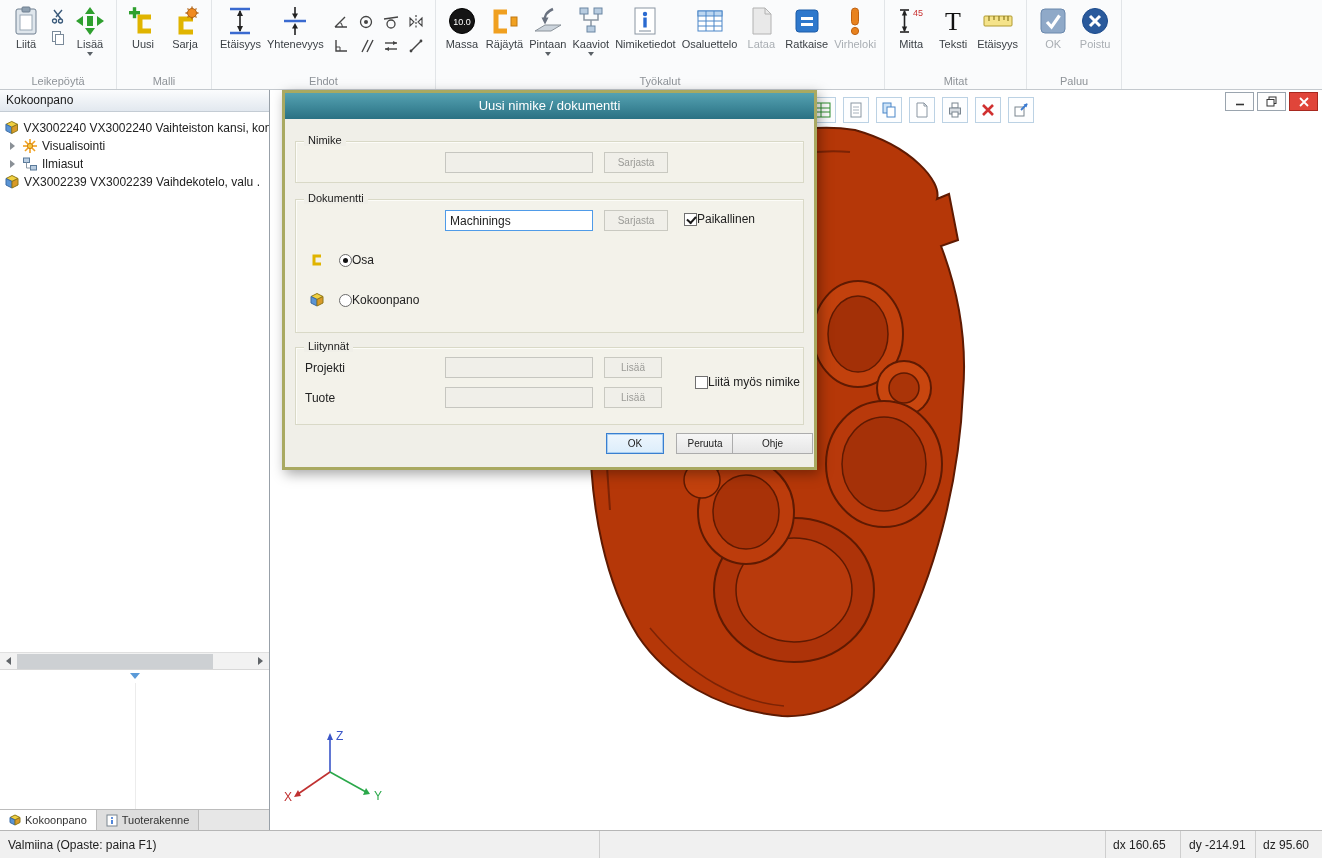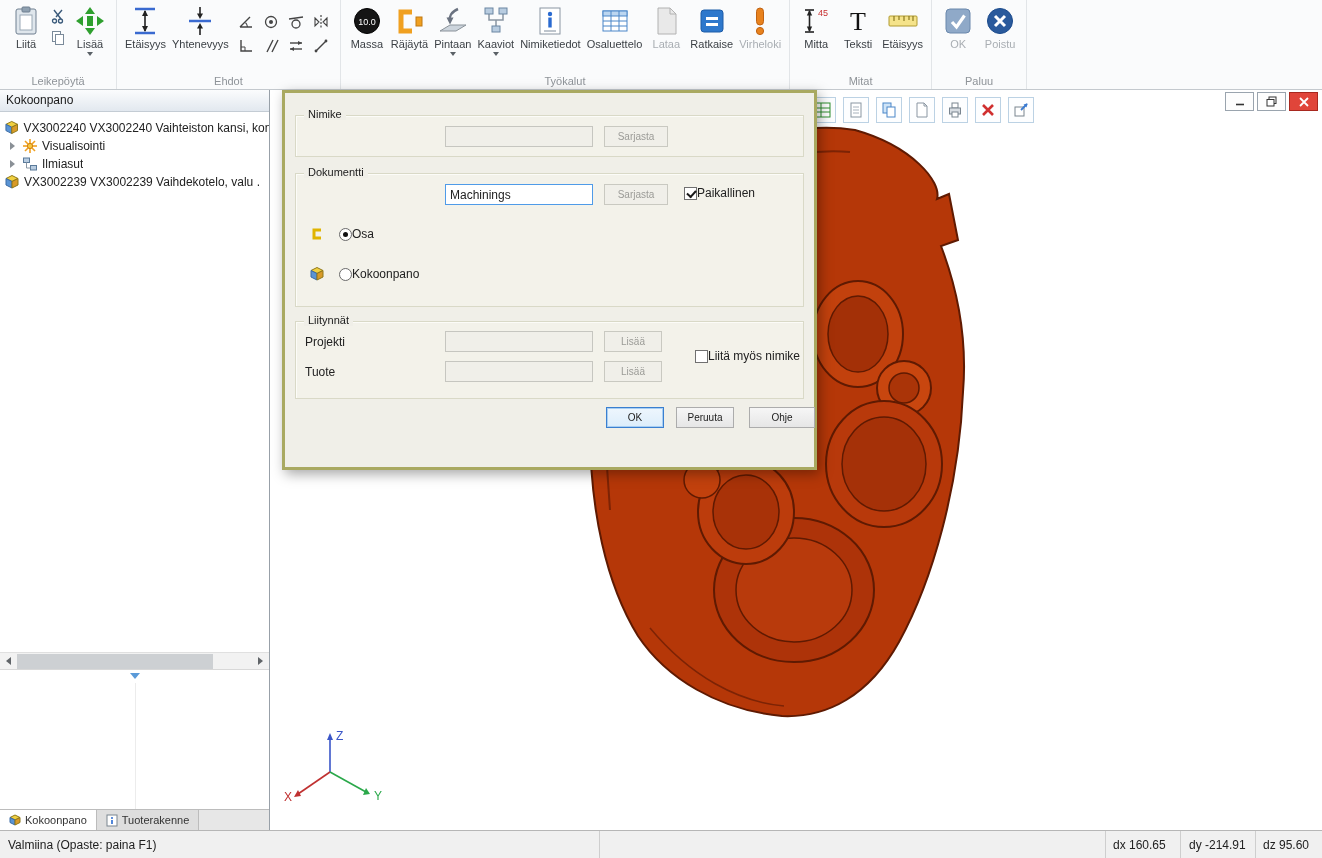--- a/index.html
+++ b/index.html
@@ -120,20 +120,41 @@
                 <polygon points="30,16 23,11 23,21" fill="#2fa02f"></polygon>
                 <rect x="13" y="11" width="6" height="10" fill="#2fa02f"></rect>
               </svg></span>
           <span class="blabel">Lisää</span>
           <span class="caret"></span>
         </div>
       </div>
       <div class="rgroup-label">Leikepöytä</div>
     </div>
 
+    <div class="rgroup">
+      <div class="rrow">
+        <div class="bigbtn">
+          <span class="i32"><svg viewBox="0 0 32 32">
+                <path d="M24 12 H13 V26 H24" fill="none" stroke="#e0b400" stroke-width="5"></path>
+                <rect x="2" y="6" width="11" height="3.4" fill="#2fa02f"></rect>
+                <rect x="5.8" y="2.2" width="3.4" height="11" fill="#2fa02f"></rect>
+              </svg></span>
+          <span class="blabel">Uusi</span>
+        </div>
+        <div class="bigbtn">
+          <span class="i32"><svg viewBox="0 0 32 32">
+                <path d="M24 14 H12 V27 H24" fill="none" stroke="#e0b400" stroke-width="5"></path>
+                <circle cx="23" cy="8" r="4.5" fill="#f08a20" stroke="#b06010"></circle>
+                <path d="M23 1.5 V3 M23 13 V14.5 M16.5 8 H18 M28 8 H29.5 M18.5 3.5 L19.6 4.6 M26.4 11.4 L27.5 12.5 M27.5 3.5 L26.4 4.6 M19.6 11.4 L18.5 12.5" stroke="#b06010" stroke-width="1.3"></path>
+              </svg></span>
+          <span class="blabel">Sarja</span>
+        </div>
+      </div>
+      <div class="rgroup-label">Malli</div>
+    </div>
 
     <div class="rgroup">
       <div class="rrow">
         <div class="bigbtn">
           <span class="i32"><svg viewBox="0 0 32 32">
                 <line x1="6" y1="4" x2="26" y2="4" stroke="#3a6ad0" stroke-width="2.5"></line>
                 <line x1="6" y1="28" x2="26" y2="28" stroke="#3a6ad0" stroke-width="2.5"></line>
                 <line x1="16" y1="6" x2="16" y2="26" stroke="#222" stroke-width="1.6"></line>
                 <polygon points="16,5 13,11 19,11" fill="#222"></polygon>
                 <polygon points="16,27 13,21 19,21" fill="#222"></polygon>
@@ -520,20 +541,21 @@
           <text x="2" y="73" font-size="12" fill="#c03030">X</text>
           <line x1="48" y1="44" x2="84" y2="64" stroke="#2aa84a" stroke-width="1.6"></line>
           <polygon points="88,66 81,67 84,60" fill="#2aa84a"></polygon>
           <text x="92" y="72" font-size="12" fill="#2aa84a">Y</text>
         </svg>
       </div>
     </div>
   </div>
 
   <div class="dialog">
+    <div class="dtitle">Uusi nimike / dokumentti</div>
     <div class="dbody">
 
       <div class="dgroup" style="top:22px;height:42px;">
         <span class="dglabel">Nimike</span>
         <input class="inp" style="left: 149px; top: 10px;" disabled="" value="">
         <div class="btn dis" style="left:308px;top:10px;width:64px;">Sarjasta</div>
       </div>
 
       <div class="dgroup" style="top:80px;height:134px;">
         <span class="dglabel">Dokumentti</span>
@@ -572,21 +594,21 @@
           <span class="cb"></span>
           <span>Liitä myös nimike</span>
         </div>
         <span style="position:absolute;left:9px;top:43px;">Tuote</span>
         <input class="inp" style="left: 149px; top: 39px;" disabled="">
         <div class="btn dis" style="left:308px;top:39px;width:58px;">Lisää</div>
       </div>
 
       <div class="btn focus" style="left:321px;top:314px;width:58px;">OK</div>
       <div class="btn" style="left:391px;top:314px;width:58px;">Peruuta</div>
-      <div class="btn" style="left:464px;top:314px;width:66px;">Ohje</div>
+      <div class="btn" style="left:447px;top:314px;width:81px;">Ohje</div>
     </div>
   </div>
 
   <div class="statusbar">
     <div class="smsg">Valmiina (Opaste: paina F1)</div>
     <div class="sspacer"></div>
     <div class="scell dx">dx 160.65</div>
     <div class="scell dy">dy -214.91</div>
     <div class="scell dz">dz 95.60</div>
   </div>

